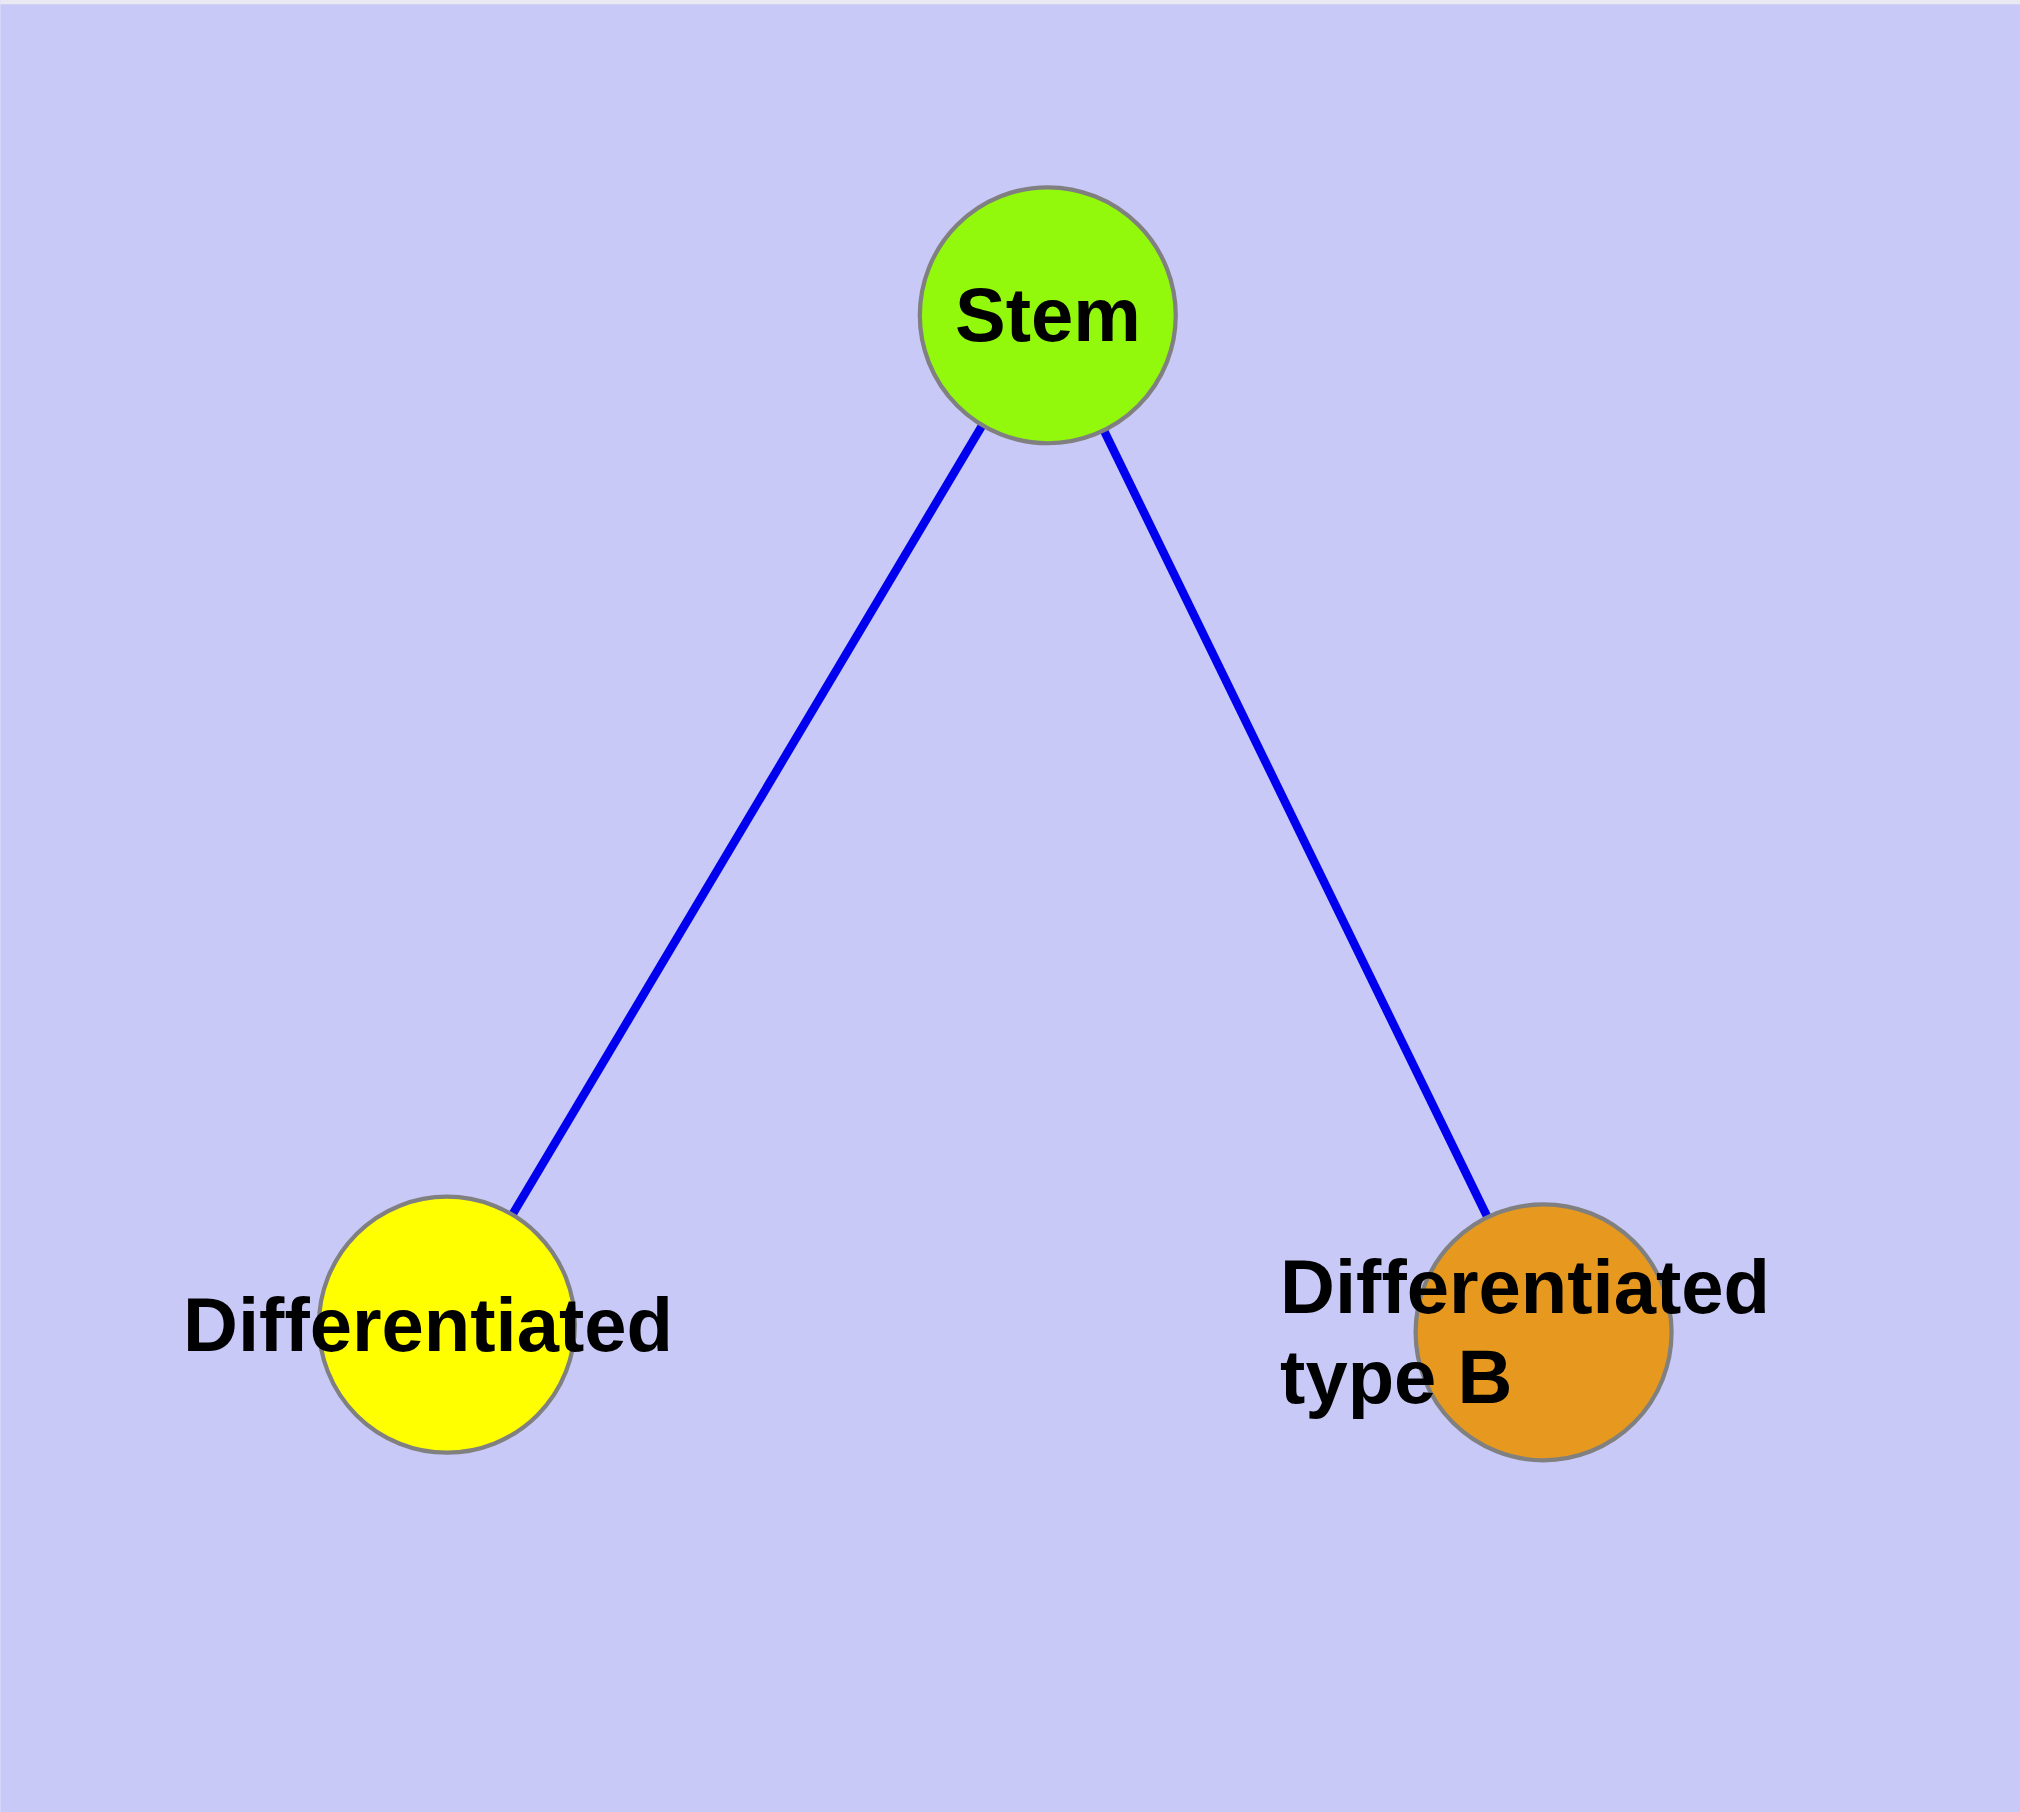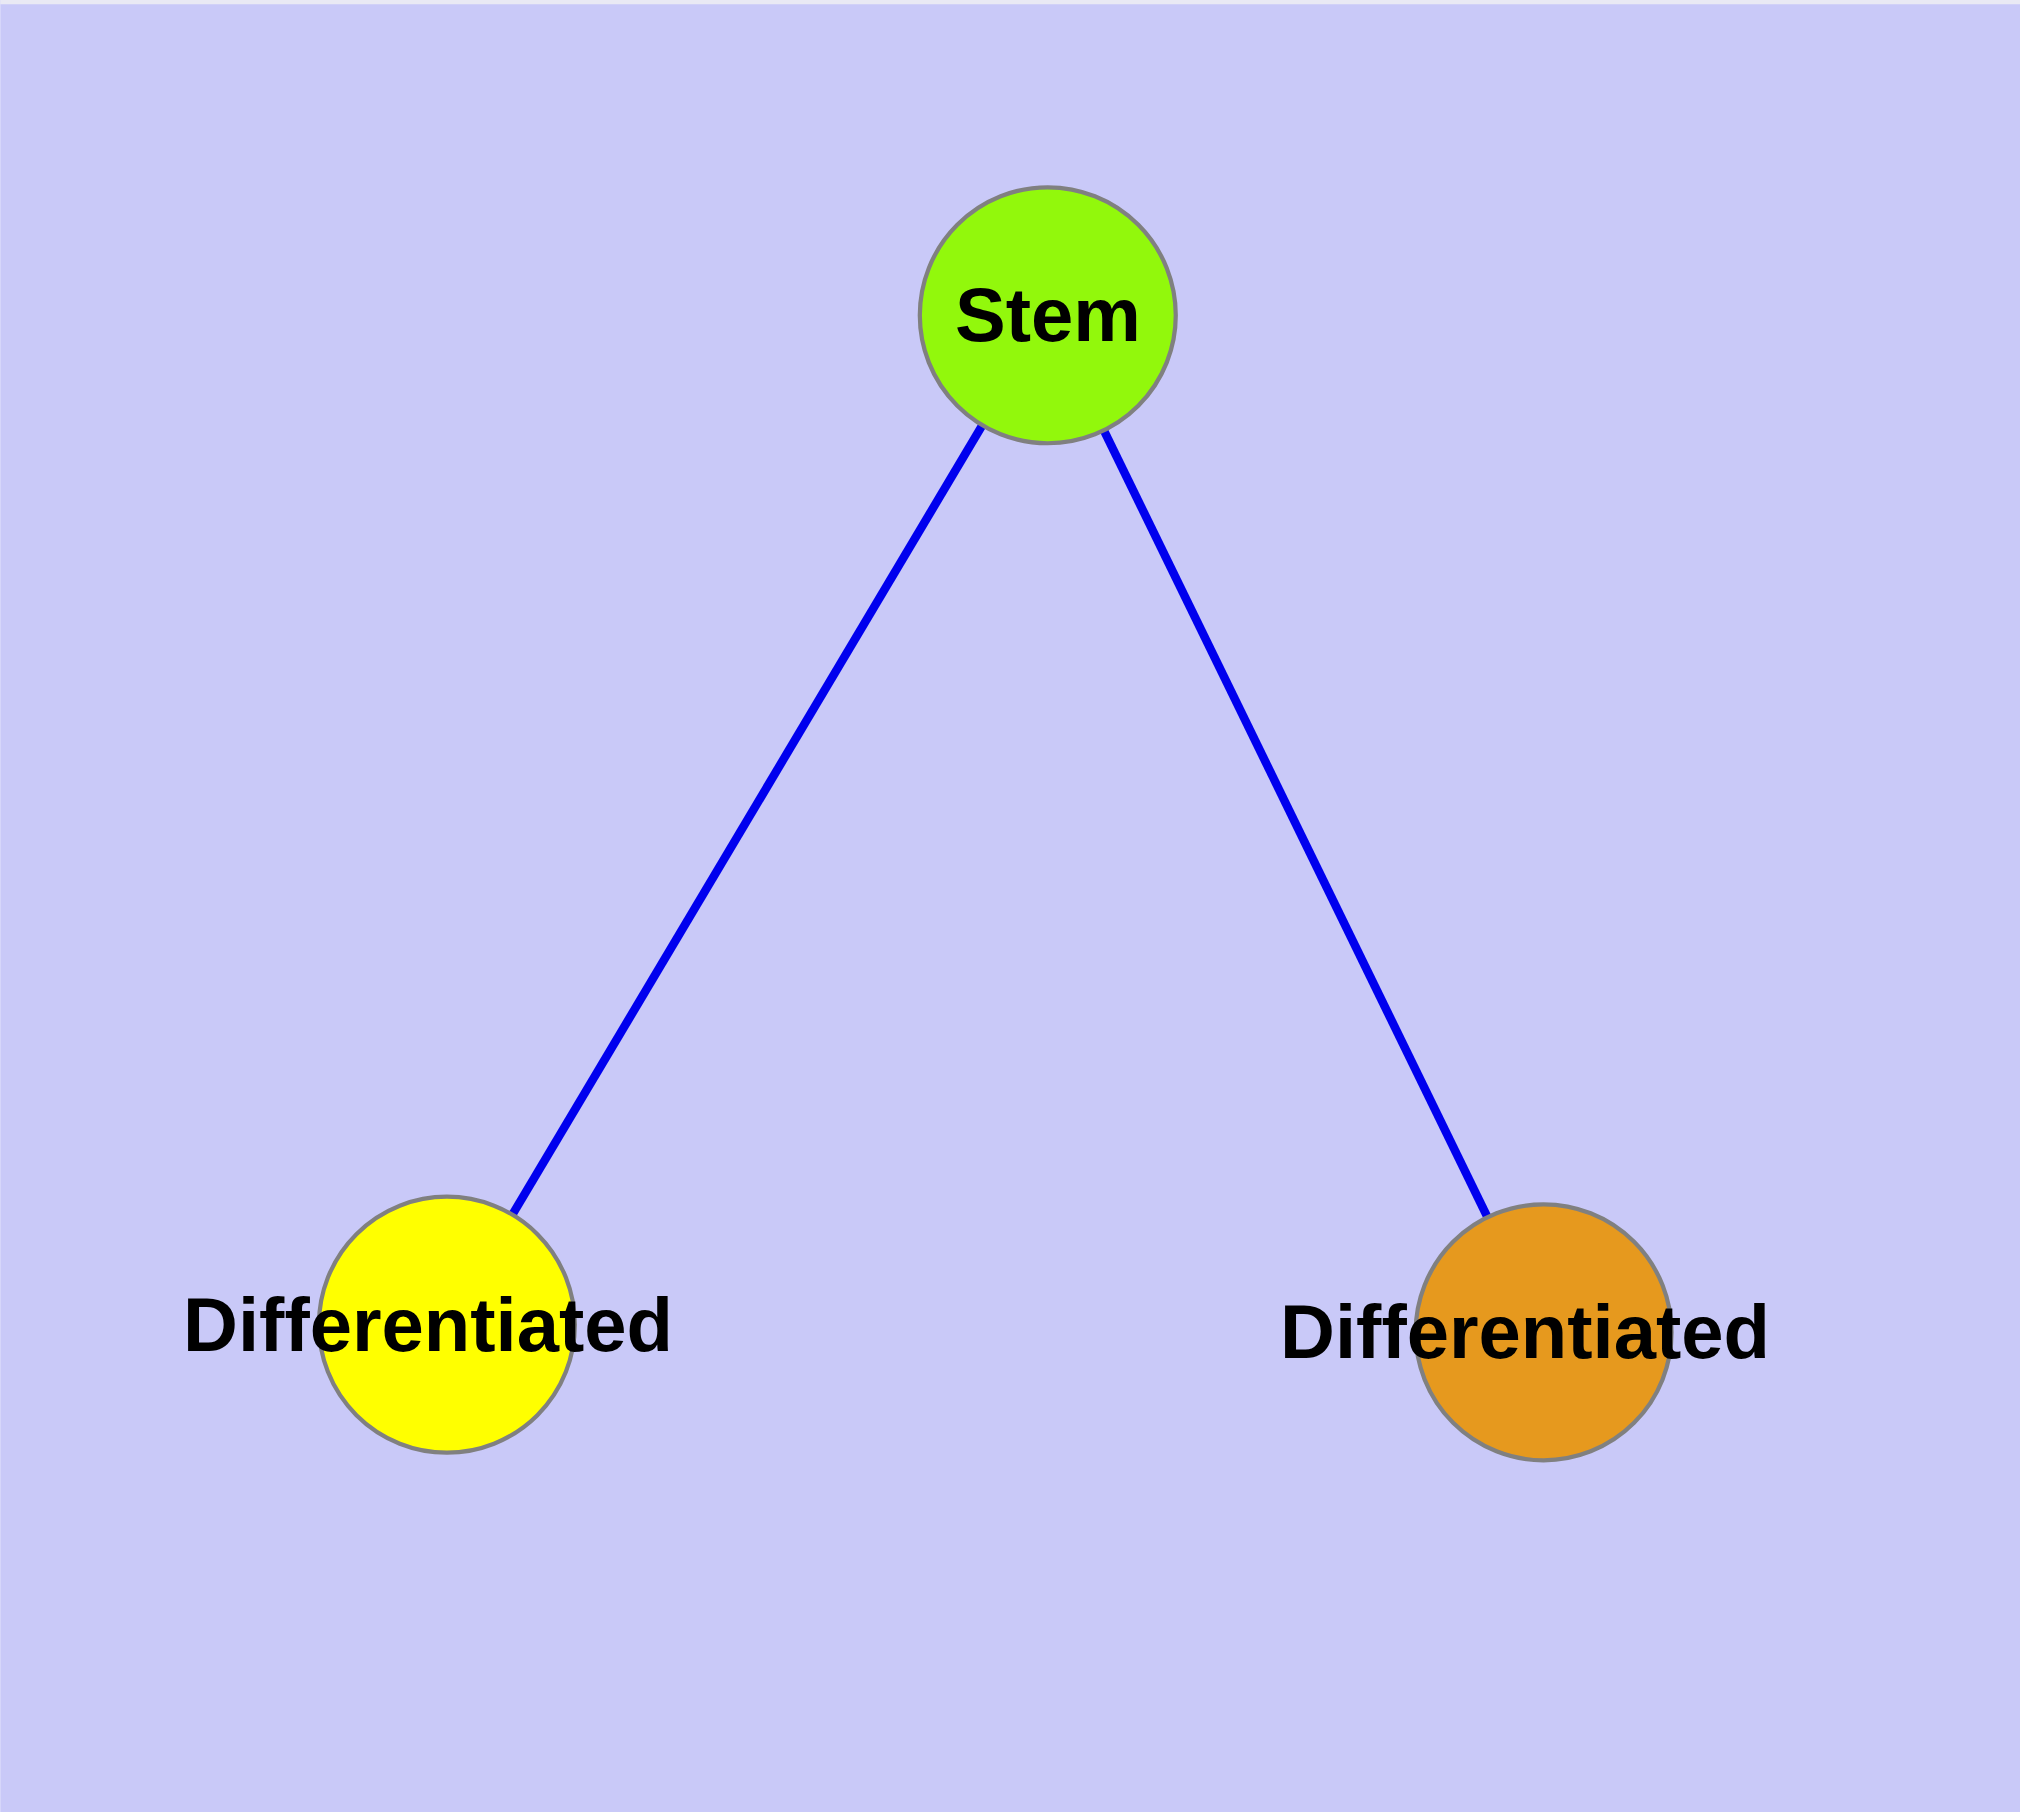--- a/index.html
+++ b/index.html
@@ -64,16 +64,17 @@
   <div class="node-label label-stem">
     <div>Stem</div>
   </div>
 
   <div class="node-label label-type-a">
     <div>Differentiated</div>
   </div>
 
   <div class="node-label label-type-b">
     <div>Differentiated</div>
+    <div>type B</div>
   </div>
 
 </div>
 
 
 </body></html>

